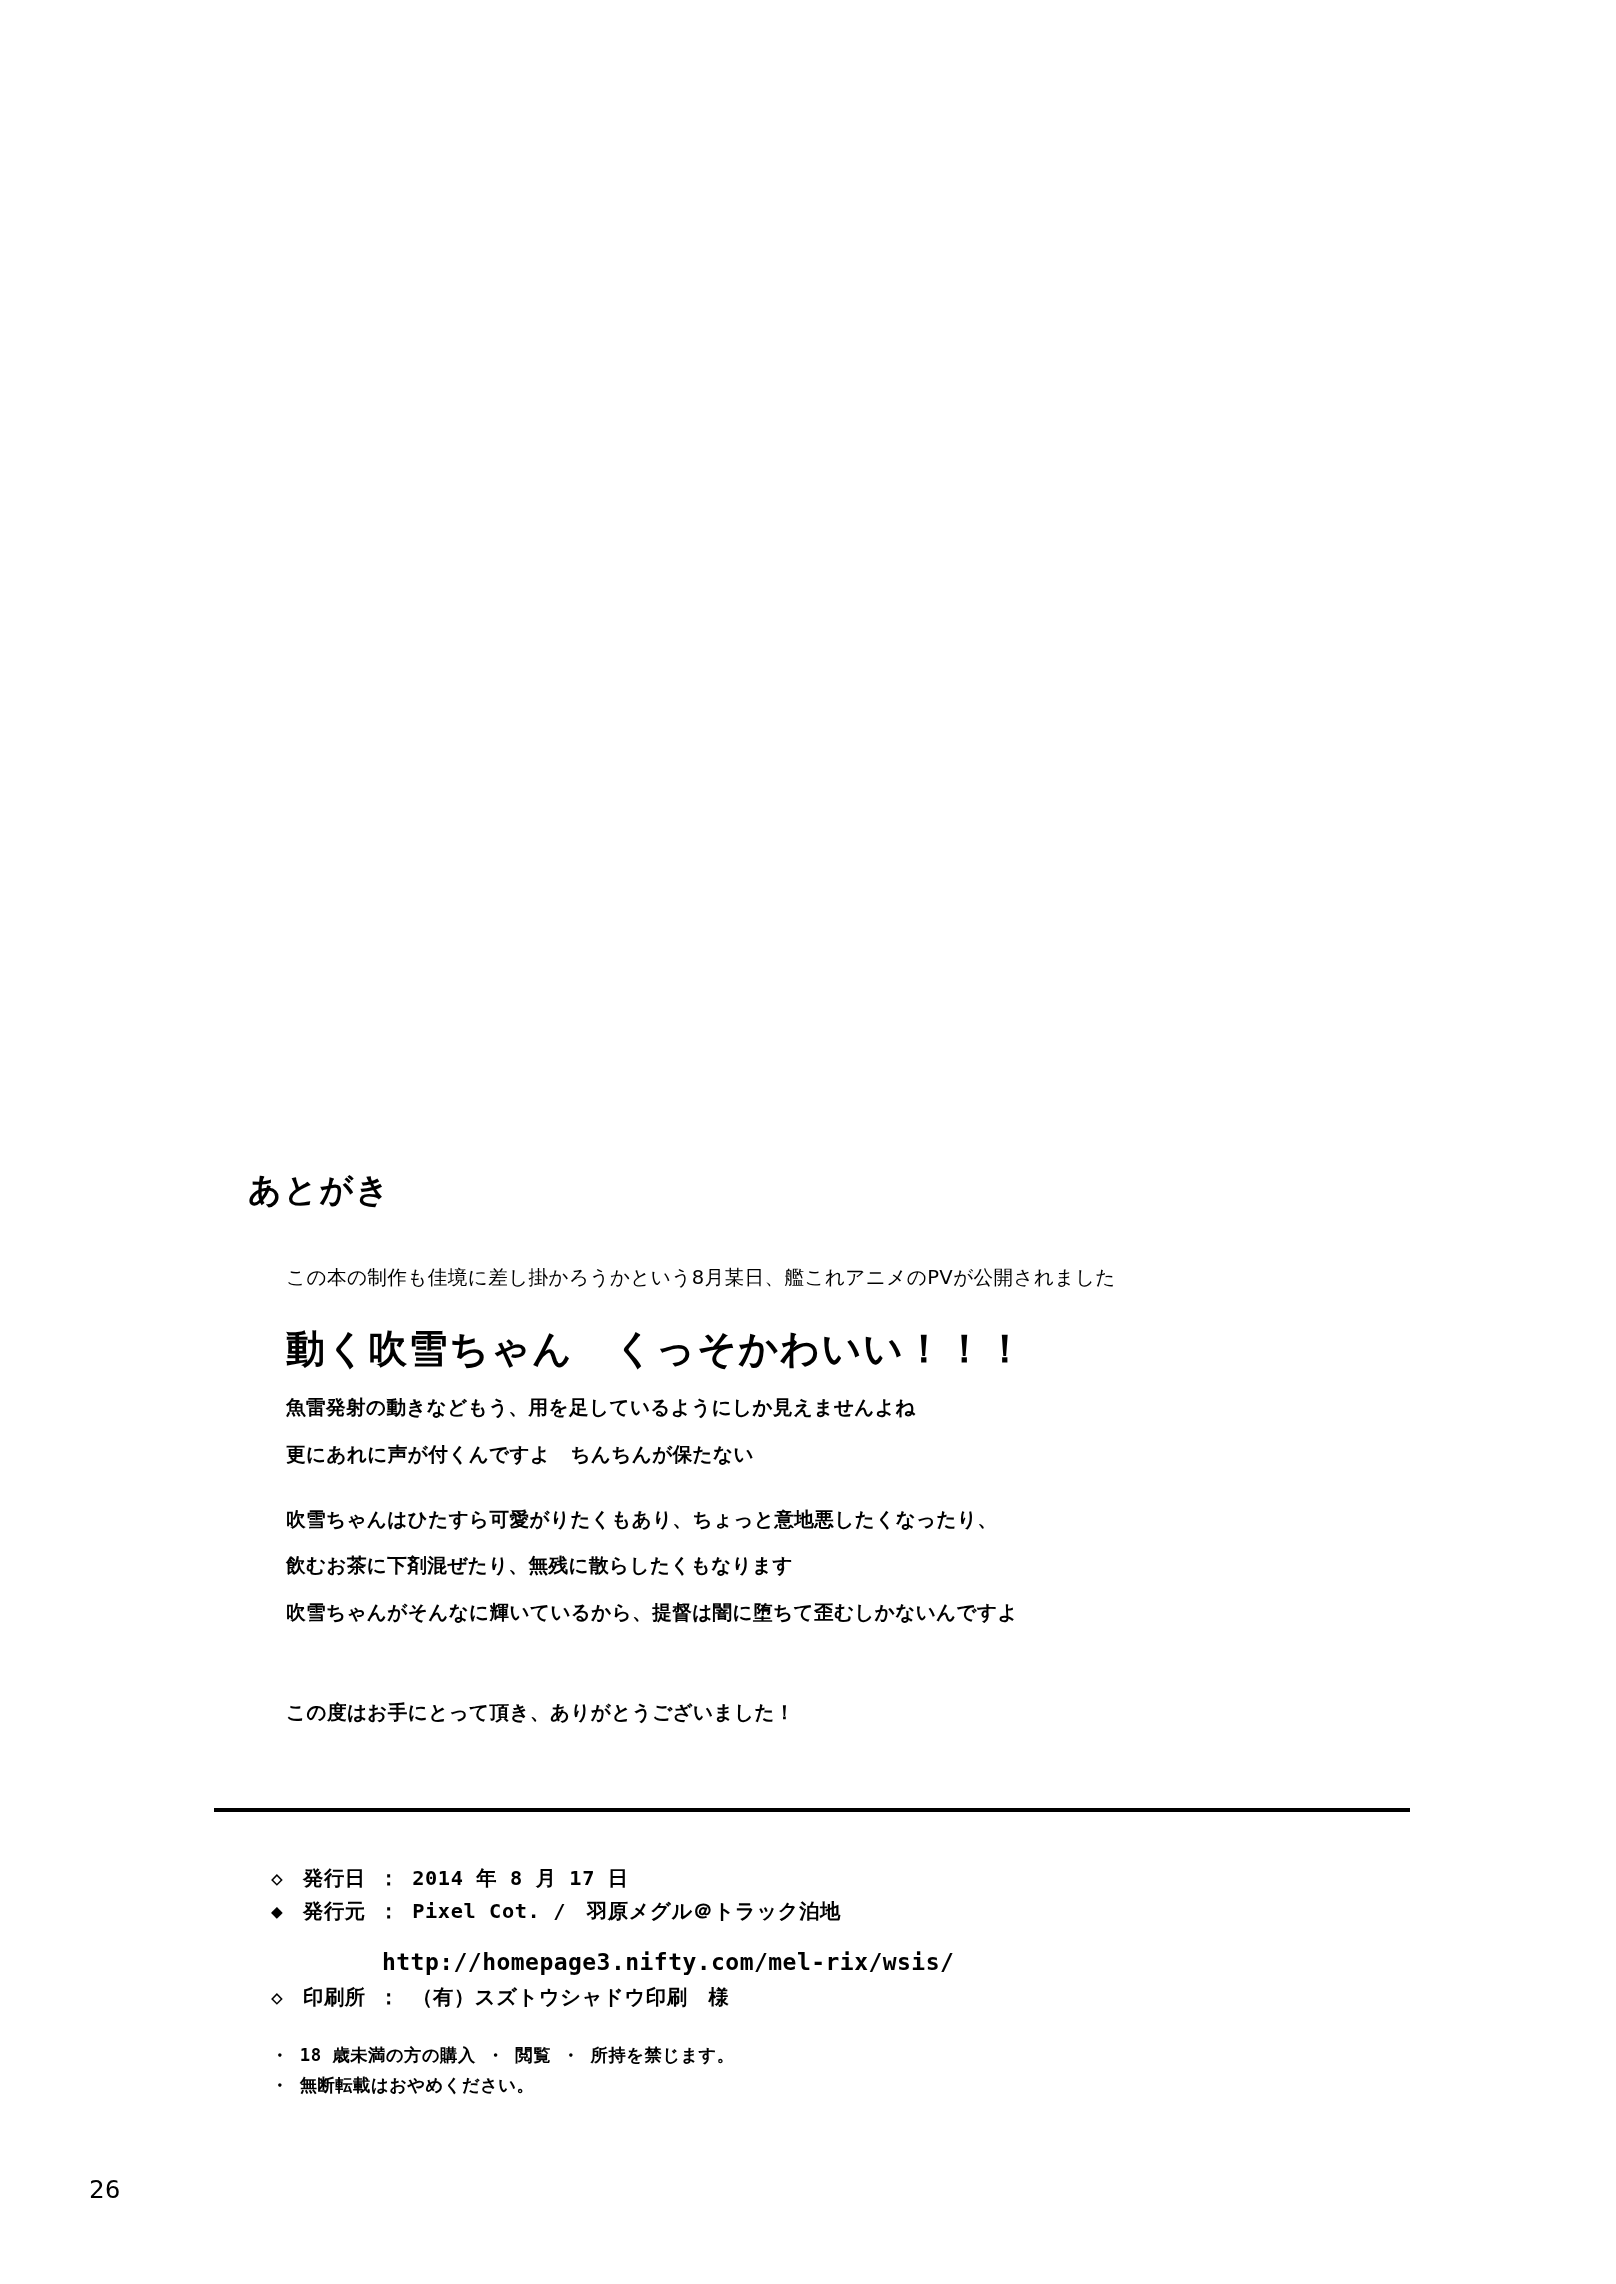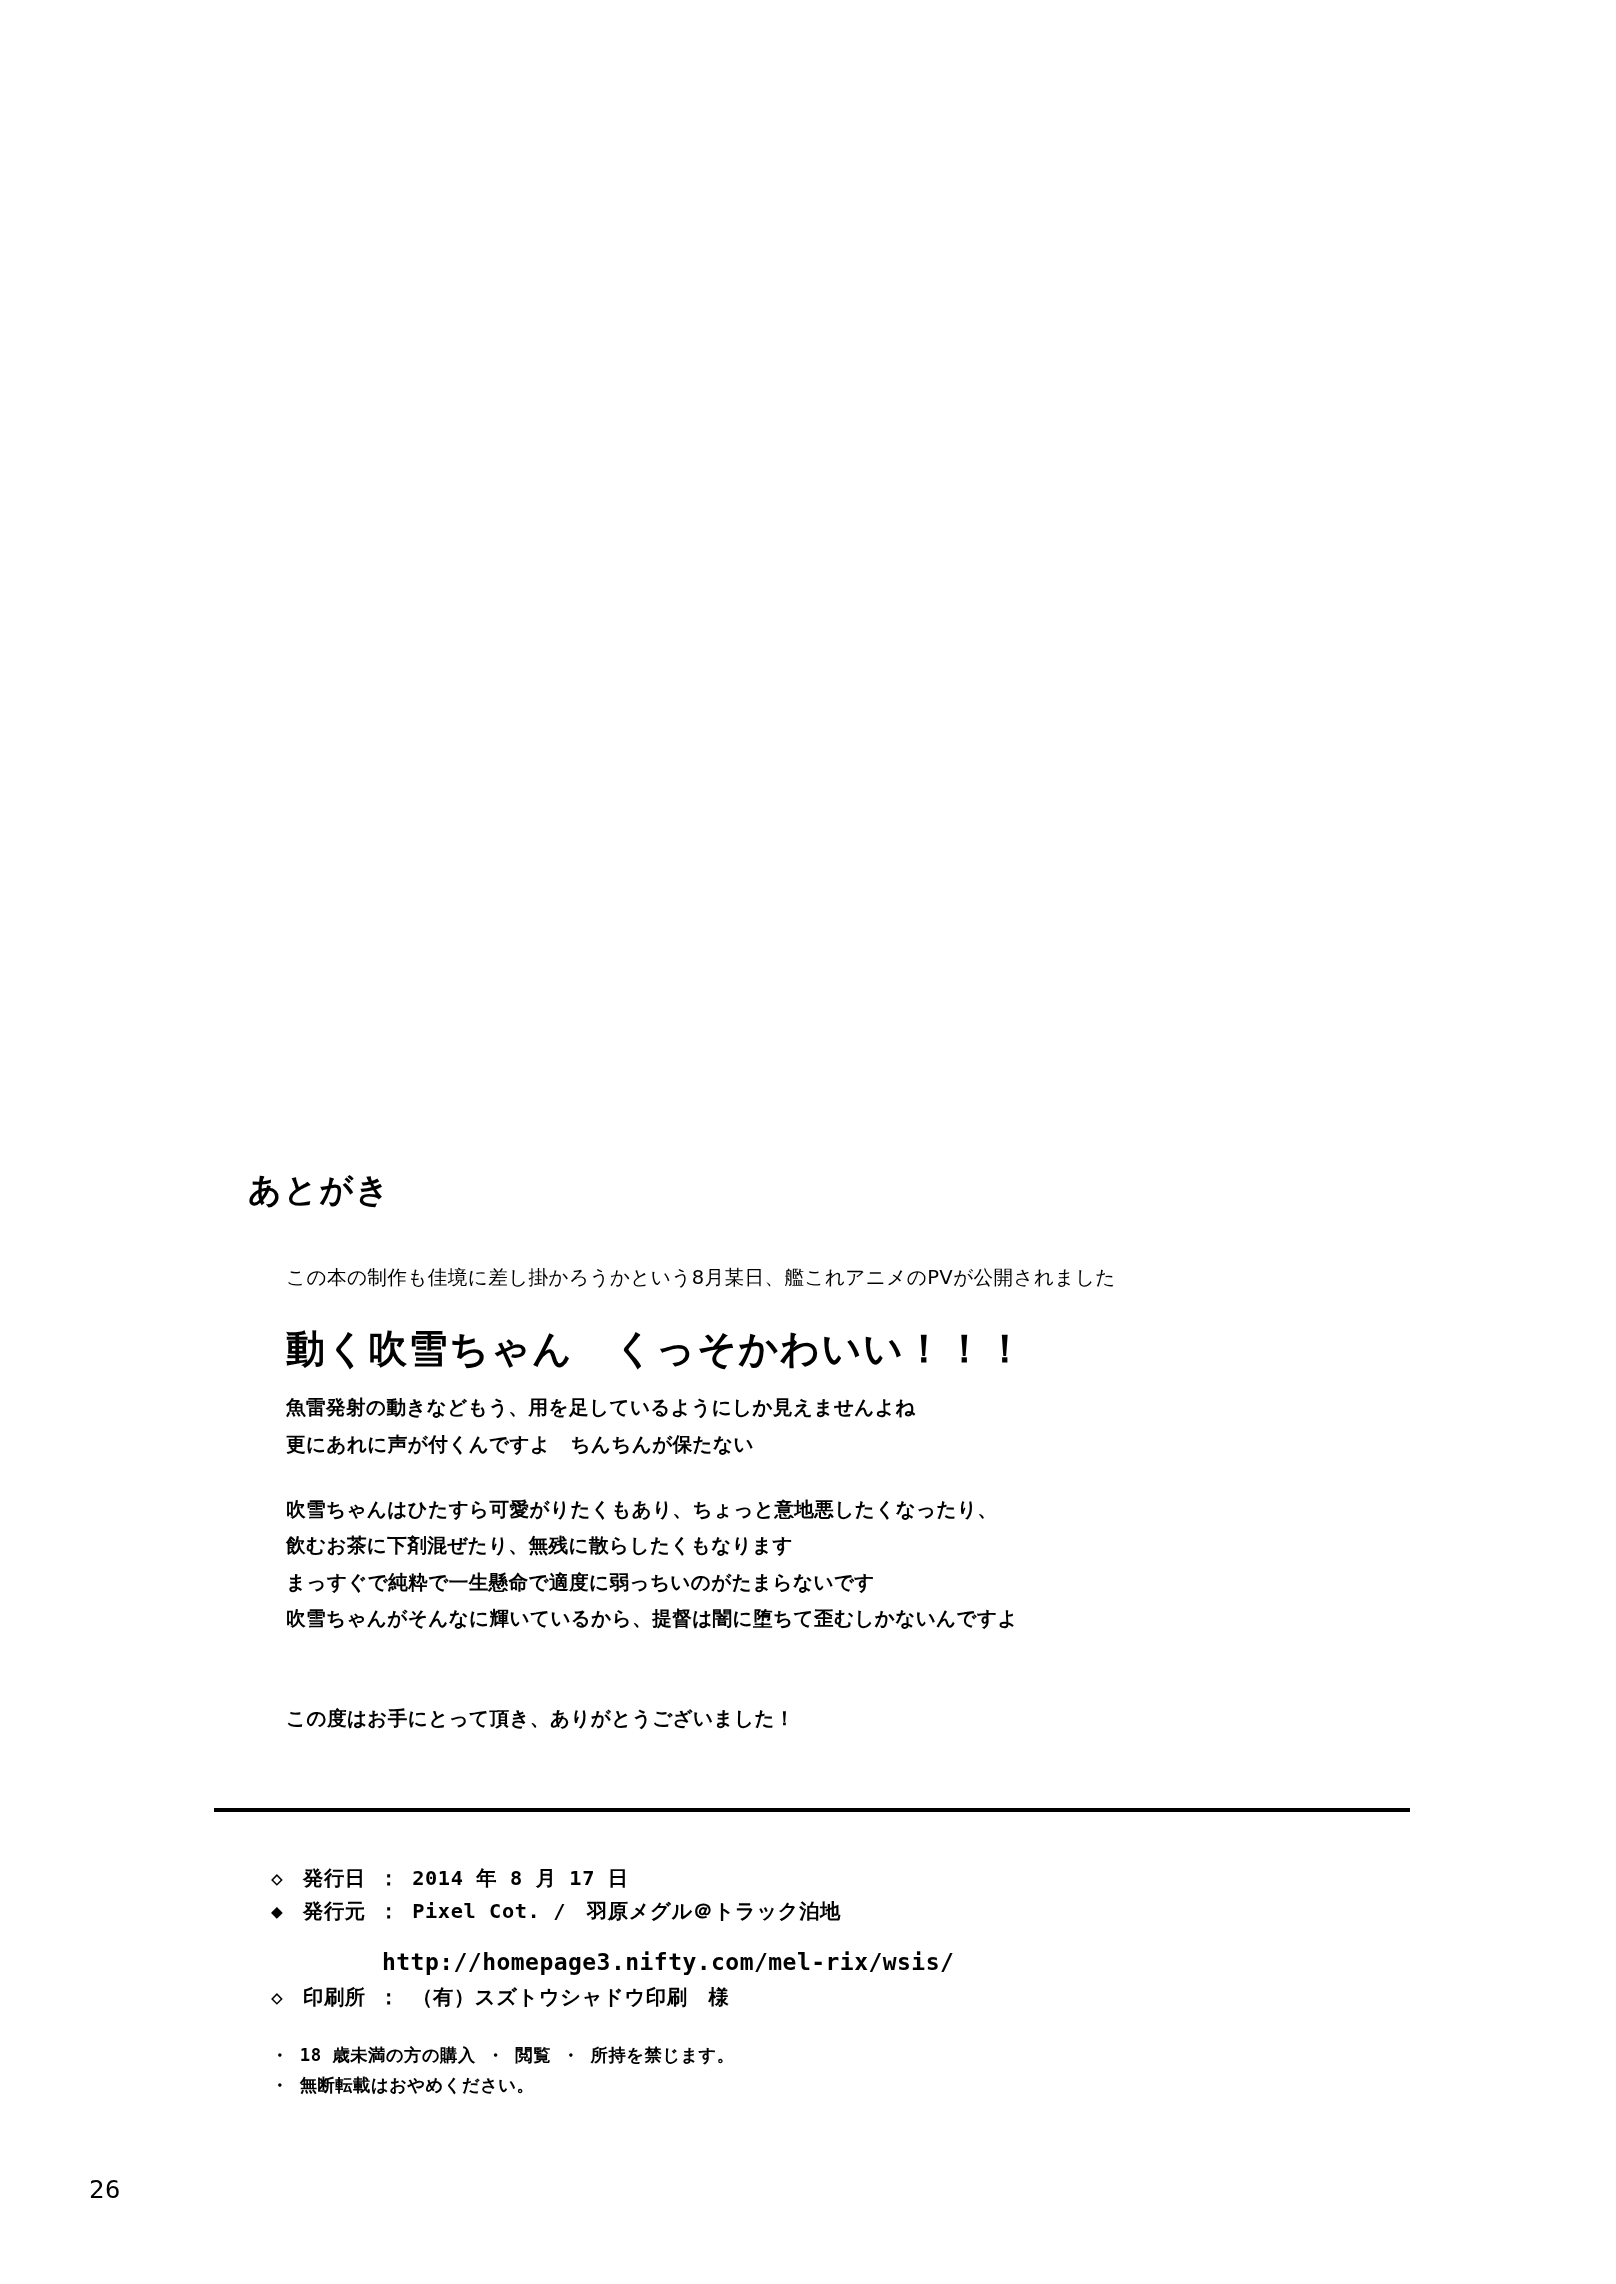--- a/index.html
+++ b/index.html
@@ -63,21 +63,21 @@
 
   .para {
     font-size: 19.6px;
     font-weight: 700;
     letter-spacing: 0.02em;
     line-height: 1.55;
     margin: 0;
   }
 
   .para + .para {
-    margin-top: 6px;
+    margin-top: 16px;
   }
   .gap-md { height: 35px; }
 
   
   .divider {
     position: absolute;
     left: 214px;
     top: 1808px;
     width: 1196px;
     height: 3.8px;
@@ -157,21 +157,20 @@
 
       <p class="shout-line">動く吹雪ちゃん　くっそかわいい！！！</p>
 
       <p class="para">魚雷発射の動きなどもう、用を足しているようにしか見えませんよね</p>
       <p class="para">更にあれに声が付くんですよ　ちんちんが保たない</p>
 
       <div class="gap-md"></div>
 
       <p class="para">吹雪ちゃんはひたすら可愛がりたくもあり、ちょっと意地悪したくなったり、</p>
       <p class="para">飲むお茶に下剤混ぜたり、無残に散らしたくもなります</p>
-      <p class="para">まっすぐで純粋で一生懸命で適度に弱っちいのがたまらないです</p>
       <p class="para">吹雪ちゃんがそんなに輝いているから、提督は闇に堕ちて歪むしかないんですよ</p>
 
       <div class="gap-md"></div>
 
 
       <div class="gap-md"></div>
 
       <p class="para">この度はお手にとって頂き、ありがとうございました！</p>
 
     </div>

